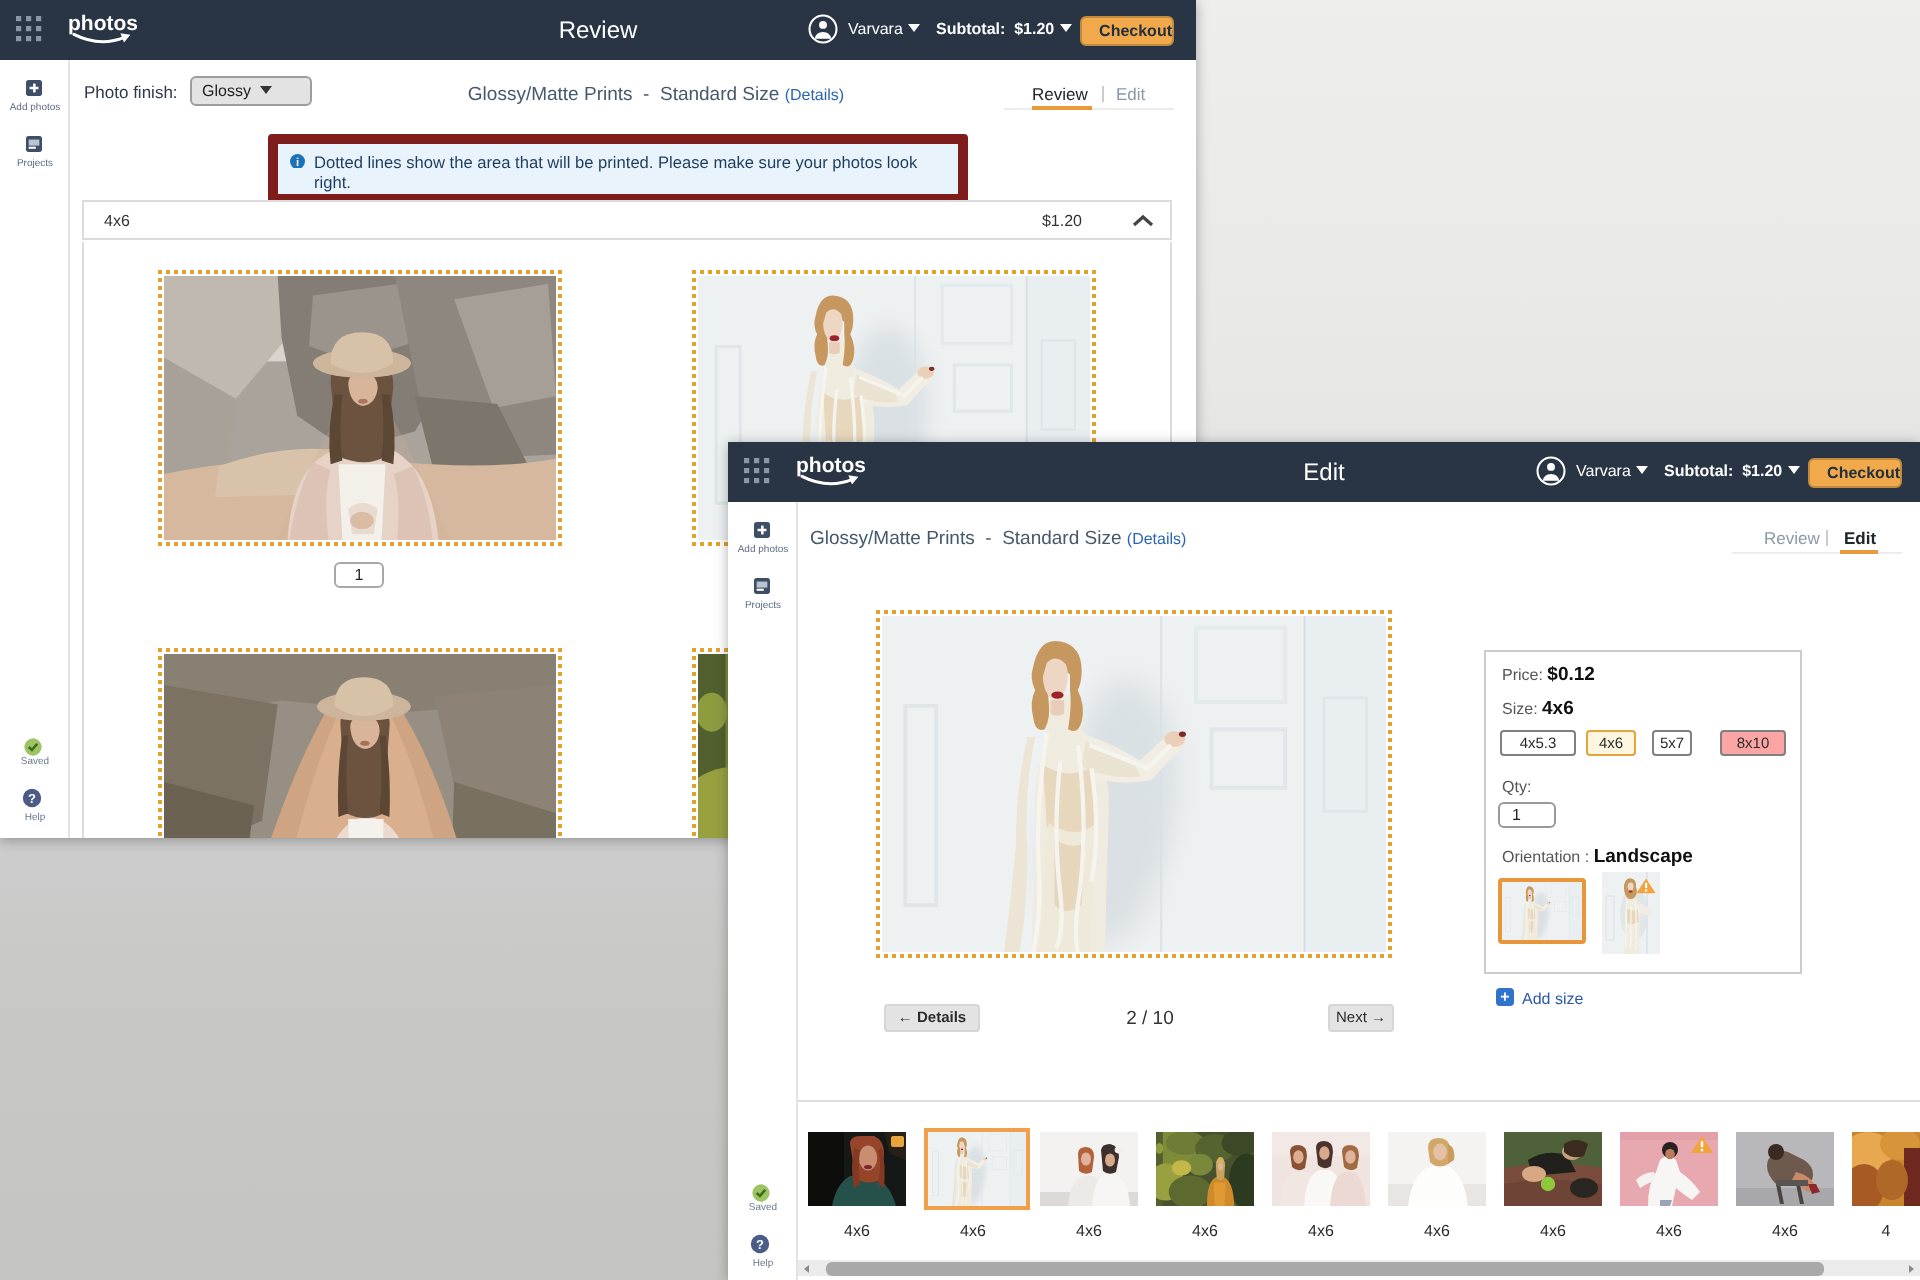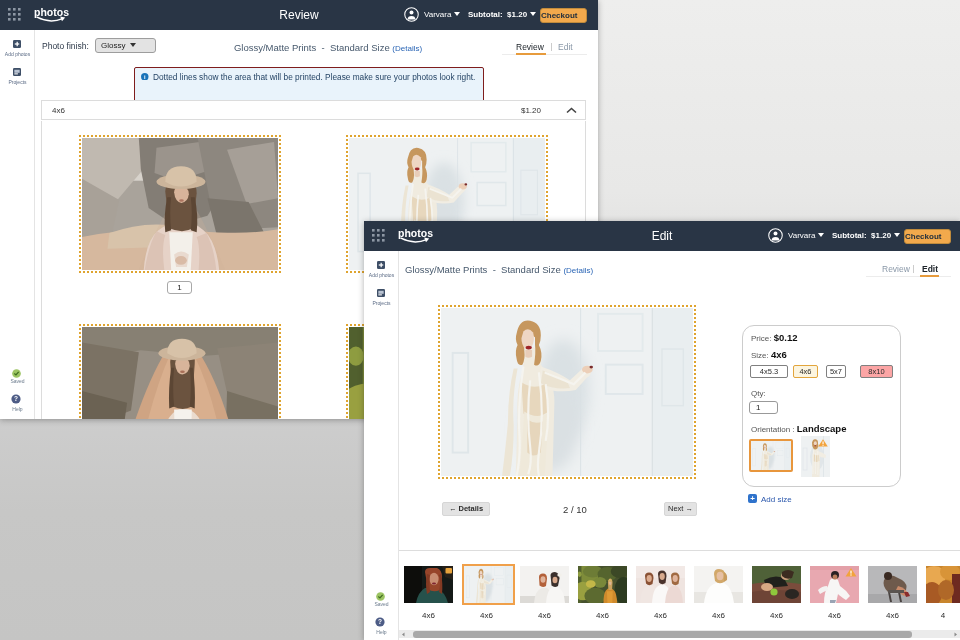--- a/index.html
+++ b/index.html
@@ -8,21 +8,21 @@
 #wb{left:364px;top:221px;width:596px;height:419px;overflow:hidden}
 .tb{position:absolute;left:0;top:0;right:0;height:30px;background:#293545}
 .wt{position:absolute;left:0;right:0;top:8px;text-align:center;color:#fff;font-size:12px}
 .plogo{position:absolute;left:34px;top:5.5px;color:#fff;font-size:10.5px;font-weight:bold}
 .smile{position:absolute;left:36px;top:16px}
 .grid{position:absolute;left:8px;top:8px}
 .av{position:absolute;left:404px;top:7px}
 .uname{position:absolute;left:424px;top:10px;color:#fff;font-size:8px}
 .subt{position:absolute;left:468px;top:10px;color:#fff;font-size:8px;font-weight:bold}
 .car{display:inline-block;width:0;height:0;border-left:3px solid transparent;border-right:3px solid transparent;border-top:4px solid #fff;margin-left:3px;vertical-align:1px}
-.co{position:absolute;left:540px;top:8px;width:47px;height:15px;background:#f2a94c;border:1px solid #c08b3c;border-radius:3px;color:#222f3d;font-size:8px;font-weight:bold;text-align:left;line-height:13px}
+.co{position:absolute;left:540px;top:8px;width:47px;height:15px;background:#f2a94c;border:1px solid #c08b3c;border-radius:3px;color:#222f3d;font-size:8px;font-weight:bold;text-align:right;line-height:13px}
 .sb{position:absolute;left:0;top:30px;bottom:0;width:35px;background:#fff;border-right:1px solid #e4e4e4}
 .sico{position:absolute;left:13px}
 .slb{position:absolute;left:0;width:35px;text-align:center;font-size:5px;color:#5b6b85}
 .dotted{position:absolute;border:2px dotted #dfa42f;background:#fff;padding:1px}
 .dotted svg{display:block;width:100%;height:100%}
 .btn{position:absolute;background:#e3e3e3;border:1px solid #d6d6d6;border-radius:2px;font-size:7.5px;color:#2b2b2b;text-align:center}
 .thumb{position:absolute;top:345px;width:49px;height:37px}
 .thumb svg{display:block;width:100%;height:100%}
 .tlbl{position:absolute;top:390px;width:49px;text-align:center;font-size:8px;color:#2b2b2b}
 </style></head>
@@ -85,21 +85,21 @@
 
   <div style="position:absolute;left:42px;top:41px;font-size:8.5px;color:#2e3a4a">Photo finish:</div>
   <div style="position:absolute;left:95px;top:38px;width:61px;height:15px;background:#e3e3e3;border:1px solid #9d9d9d;border-radius:3px;font-size:8px;color:#222;line-height:13px;padding-left:5px;white-space:nowrap">Glossy<span class="car" style="border-top-color:#333;margin-left:5px"></span></div>
   <div style="position:absolute;left:58px;right:0;top:42px;text-align:center;font-size:9.5px;color:#46586c">Glossy/Matte Prints &nbsp;-&nbsp; Standard Size <span style="font-size:8px;color:#2a65b5">(Details)</span></div>
   <div style="position:absolute;left:502px;top:54px;width:85px;height:1px;background:#ececec"></div>
   <div style="position:absolute;left:516px;top:42px;font-size:8.5px;color:#20262c">Review</div>
   <div style="position:absolute;left:516px;top:52.5px;width:30px;height:2px;background:#e79b3c"></div>
   <div style="position:absolute;left:551px;top:43px;width:1px;height:8px;background:#ccc"></div>
   <div style="position:absolute;left:558px;top:42px;font-size:8.5px;color:#8a98a8">Edit</div>
 
-  <div style="position:absolute;left:134px;top:67px;width:350px;height:35px;background:#e9f3fb;border:1px solid #7f1d1d;border-radius:2px">
+  <div style="position:absolute;left:134px;top:67px;width:350px;height:35px;background:#e9f3fb;border:5px solid #7f1d1d;border-radius:2px">
     <svg style="position:absolute;left:6px;top:4.5px" width="7.5" height="7.5" viewBox="0 0 8 8">
         <circle cx="4" cy="4" r="4" fill="#1a73b8"></circle>
         <text x="4" y="6.4" font-size="6" fill="#fff" text-anchor="middle" font-weight="bold">i</text>
       </svg>
     <div style="position:absolute;left:18px;top:4px;font-size:8.3px;color:#1d3d5f">Dotted lines show the area that will be printed. Please make sure your photos look right.</div>
   </div>
 
   <div style="position:absolute;left:41px;top:100px;width:545px;height:20px;border:1px solid #dcdcdc;background:#fff">
     <div style="position:absolute;left:10px;top:5px;font-size:8px;color:#333">4x6</div>
     <div style="position:absolute;right:44px;top:5px;font-size:8px;color:#333">$1.20</div>
@@ -327,21 +327,21 @@
             <path d="M115 78 Q120 110 115 136"></path>
             <path d="M114 66 Q134 74 144 78 Q150 72 156 66"></path>
           </g>
         </g>
       </svg>
     </div>
   <div class="btn" style="left:78px;top:281px;width:48px;height:14px;line-height:12px;font-weight:bold">← Details</div>
   <div style="position:absolute;left:196px;top:283px;width:30px;text-align:center;font-size:9.5px;color:#333">2 / 10</div>
   <div class="btn" style="left:300px;top:281px;width:33px;height:14px;line-height:12px;font-weight:normal">Next →</div>
 
-  <div style="position:absolute;left:378px;top:104px;width:159px;height:162px;border:1px solid #ccc;border-radius:12px;background:#fff">
+  <div style="position:absolute;left:378px;top:104px;width:159px;height:162px;border:1px solid #ccc;border-radius:0;background:#fff">
     <div style="position:absolute;left:8px;top:6px;font-size:8px;color:#555">Price: <span style="font-size:9.5px;font-weight:bold;color:#0f0f0f">$0.12</span></div>
     <div style="position:absolute;left:8px;top:23px;font-size:8px;color:#555">Size: <span style="font-size:9.5px;font-weight:bold;color:#0f0f0f">4x6</span></div>
     <div class="btn" style="left:7px;top:39px;width:38px;height:13px;line-height:11px;background:#fff;border-color:#808080;border-radius:2px">4x5.3</div>
     <div class="btn" style="left:50px;top:39px;width:25px;height:13px;line-height:11px;background:#fcf5e0;border-color:#e2a53c;border-radius:2px">4x6</div>
     <div class="btn" style="left:83px;top:39px;width:20px;height:13px;line-height:11px;background:#fff;border-color:#808080;border-radius:2px">5x7</div>
     <div class="btn" style="left:117px;top:39px;width:33px;height:13px;line-height:11px;background:#fca5a5;border-color:#808080;border-radius:2px">8x10</div>
     <div style="position:absolute;left:8px;top:63px;font-size:8px;color:#555">Qty:</div>
     <div style="position:absolute;left:6px;top:75px;width:29px;height:13px;border:1px solid #999;border-radius:3px;font-size:8px;color:#222;line-height:11px;padding-left:6px">1</div>
     <div style="position:absolute;left:8px;top:97px;font-size:8px;color:#555">Orientation : <span style="font-size:9.5px;font-weight:bold;color:#0f0f0f">Landscape</span></div>
     <div style="position:absolute;left:6px;top:113px;width:44px;height:33px;border:2px solid #e8963c;border-radius:2px;background:#fff"><svg viewBox="0 0 260 172" preserveAspectRatio="none" width="100%" height="100%">

